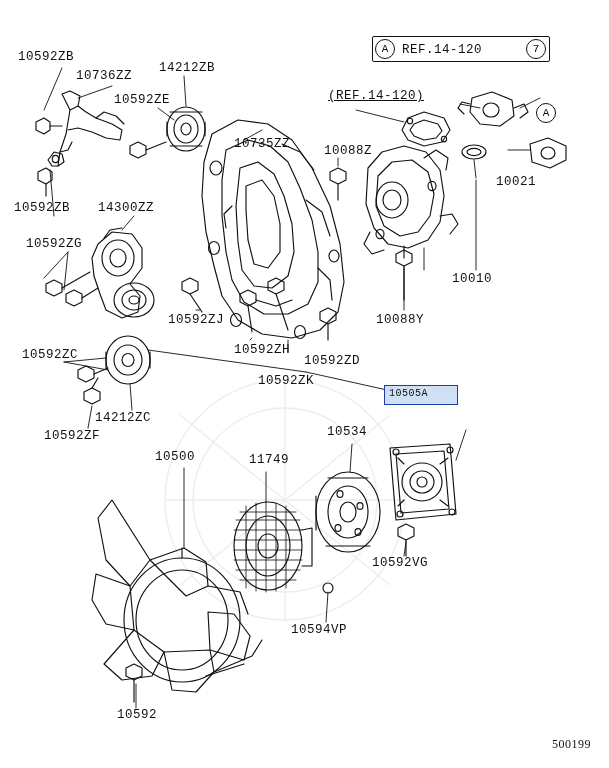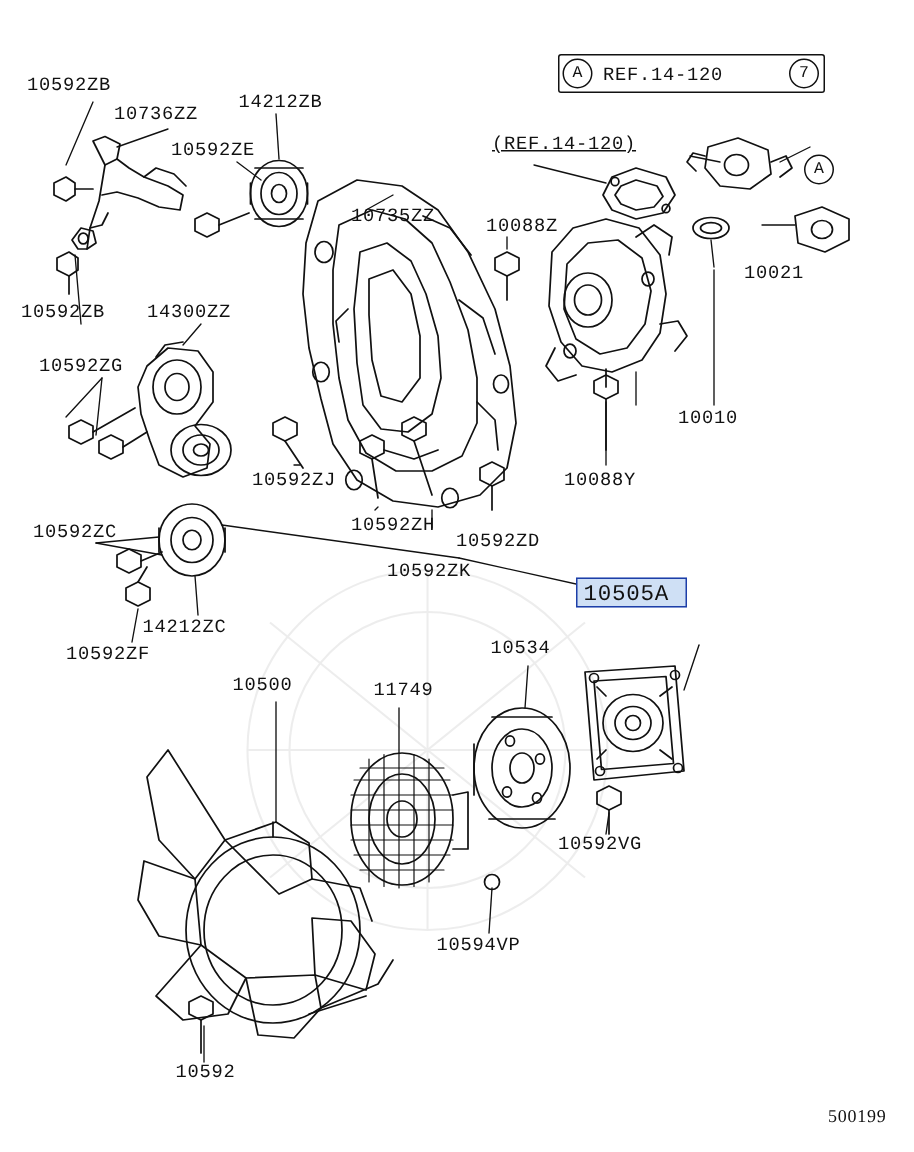--- a/index.html
+++ b/index.html
@@ -26,21 +26,21 @@
   }
   .hl {
     position: absolute;
     background: #cfe0f5;
     border: 1.3px solid #1d3ea8;
     box-sizing: border-box;
   }
   .hl-text {
     position: absolute;
     font-family: "Liberation Mono", monospace;
-    font-size: 15px;
+    font-size: 10px;
     letter-spacing: 0.5px;
     color: #111111;
     white-space: nowrap;
     line-height: 1;
   }
   .refbox {
     position: absolute;
     box-sizing: border-box;
     border: 1.2px solid #111111;
     border-radius: 2px;

